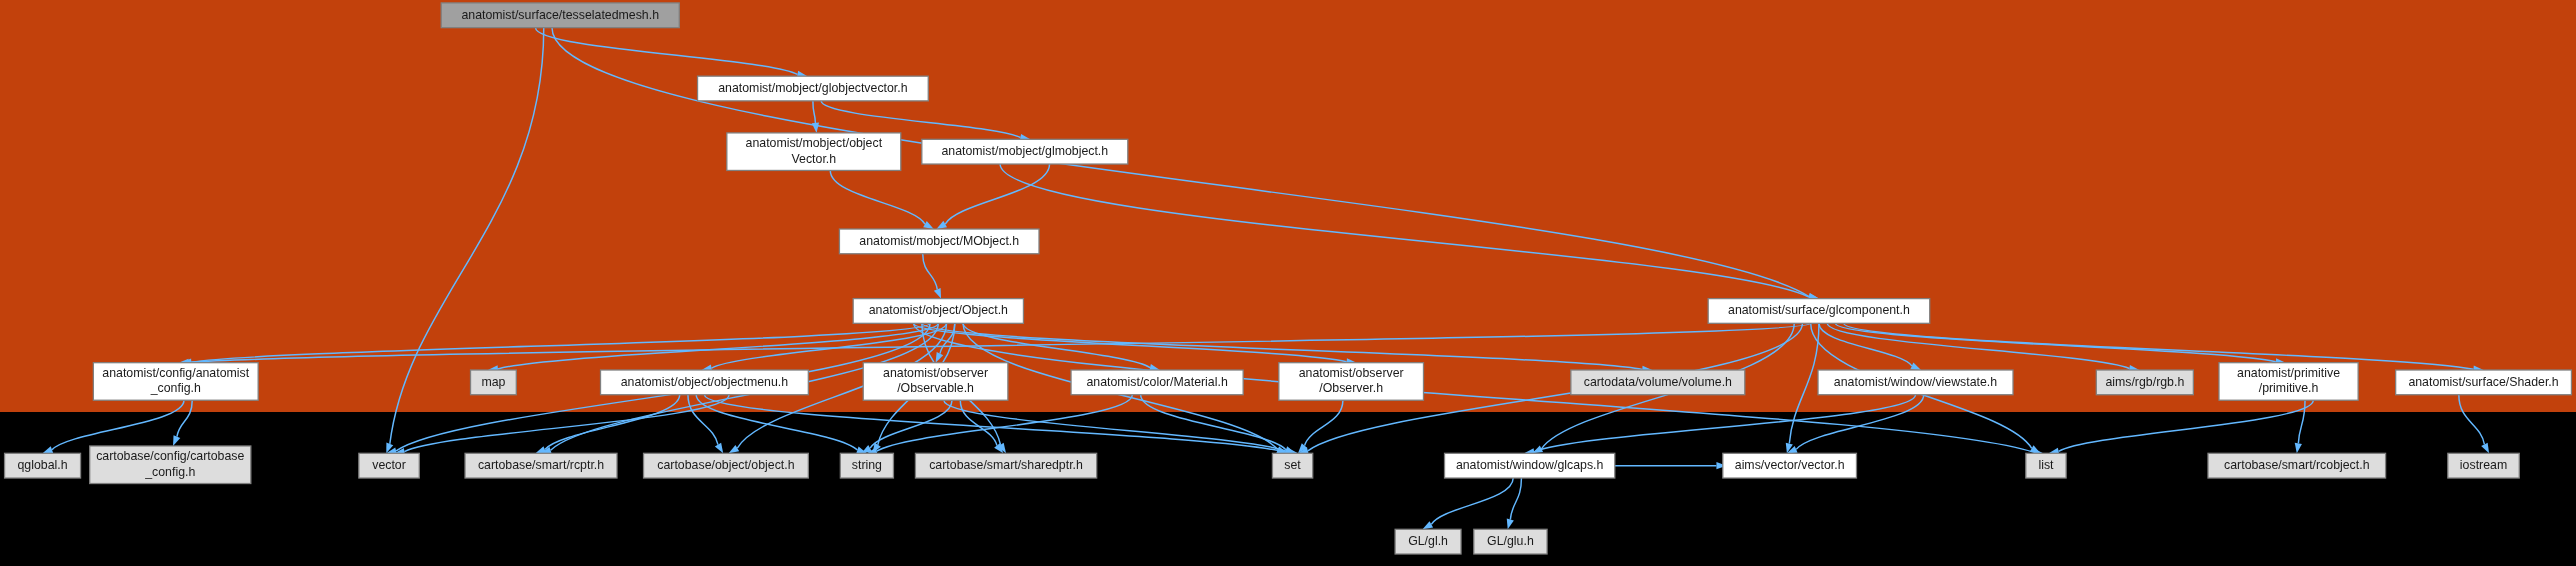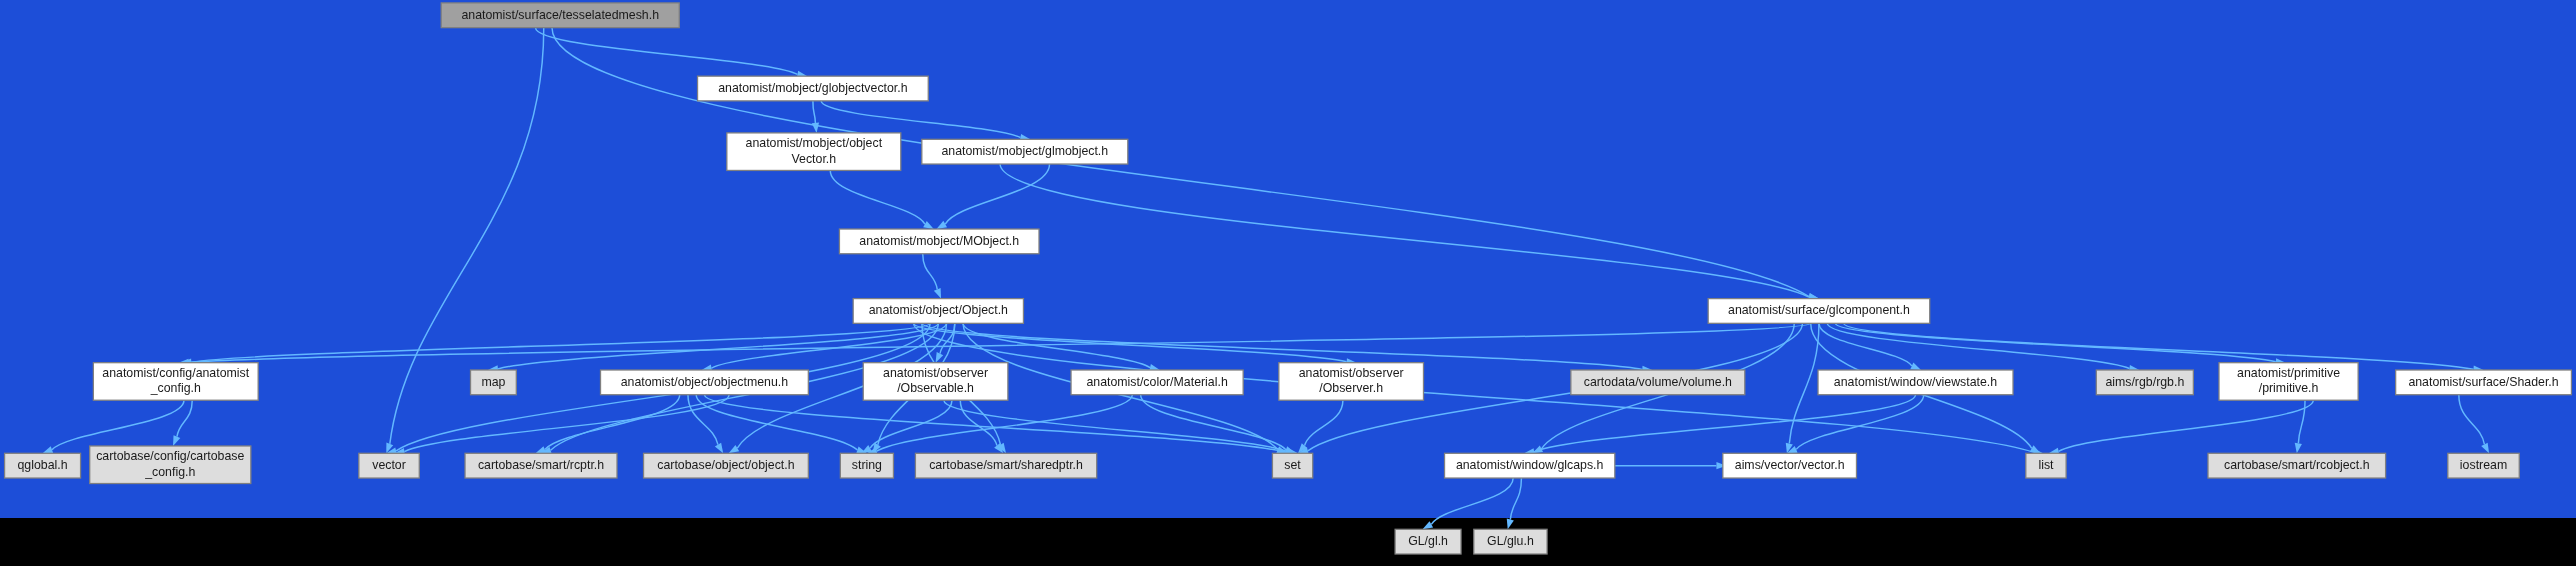--- a/index.html
+++ b/index.html
@@ -9,22 +9,22 @@
   }
   body {
     width: 2576px;
     height: 567px;
     overflow: hidden;
     font-family: "Liberation Sans", sans-serif;
   }
   #graph-root {
     position: relative;
     width: 2576px;
-    height: 518px;
-    background: #1d4ed8;
+    height: 412px;
+    background: #c2410c;
   }
   svg#graph-svg {
     position: absolute;
     left: 0;
     top: 0;
     width: 2576px;
     height: 567px;
     display: block;
   }
   .edge-path {

